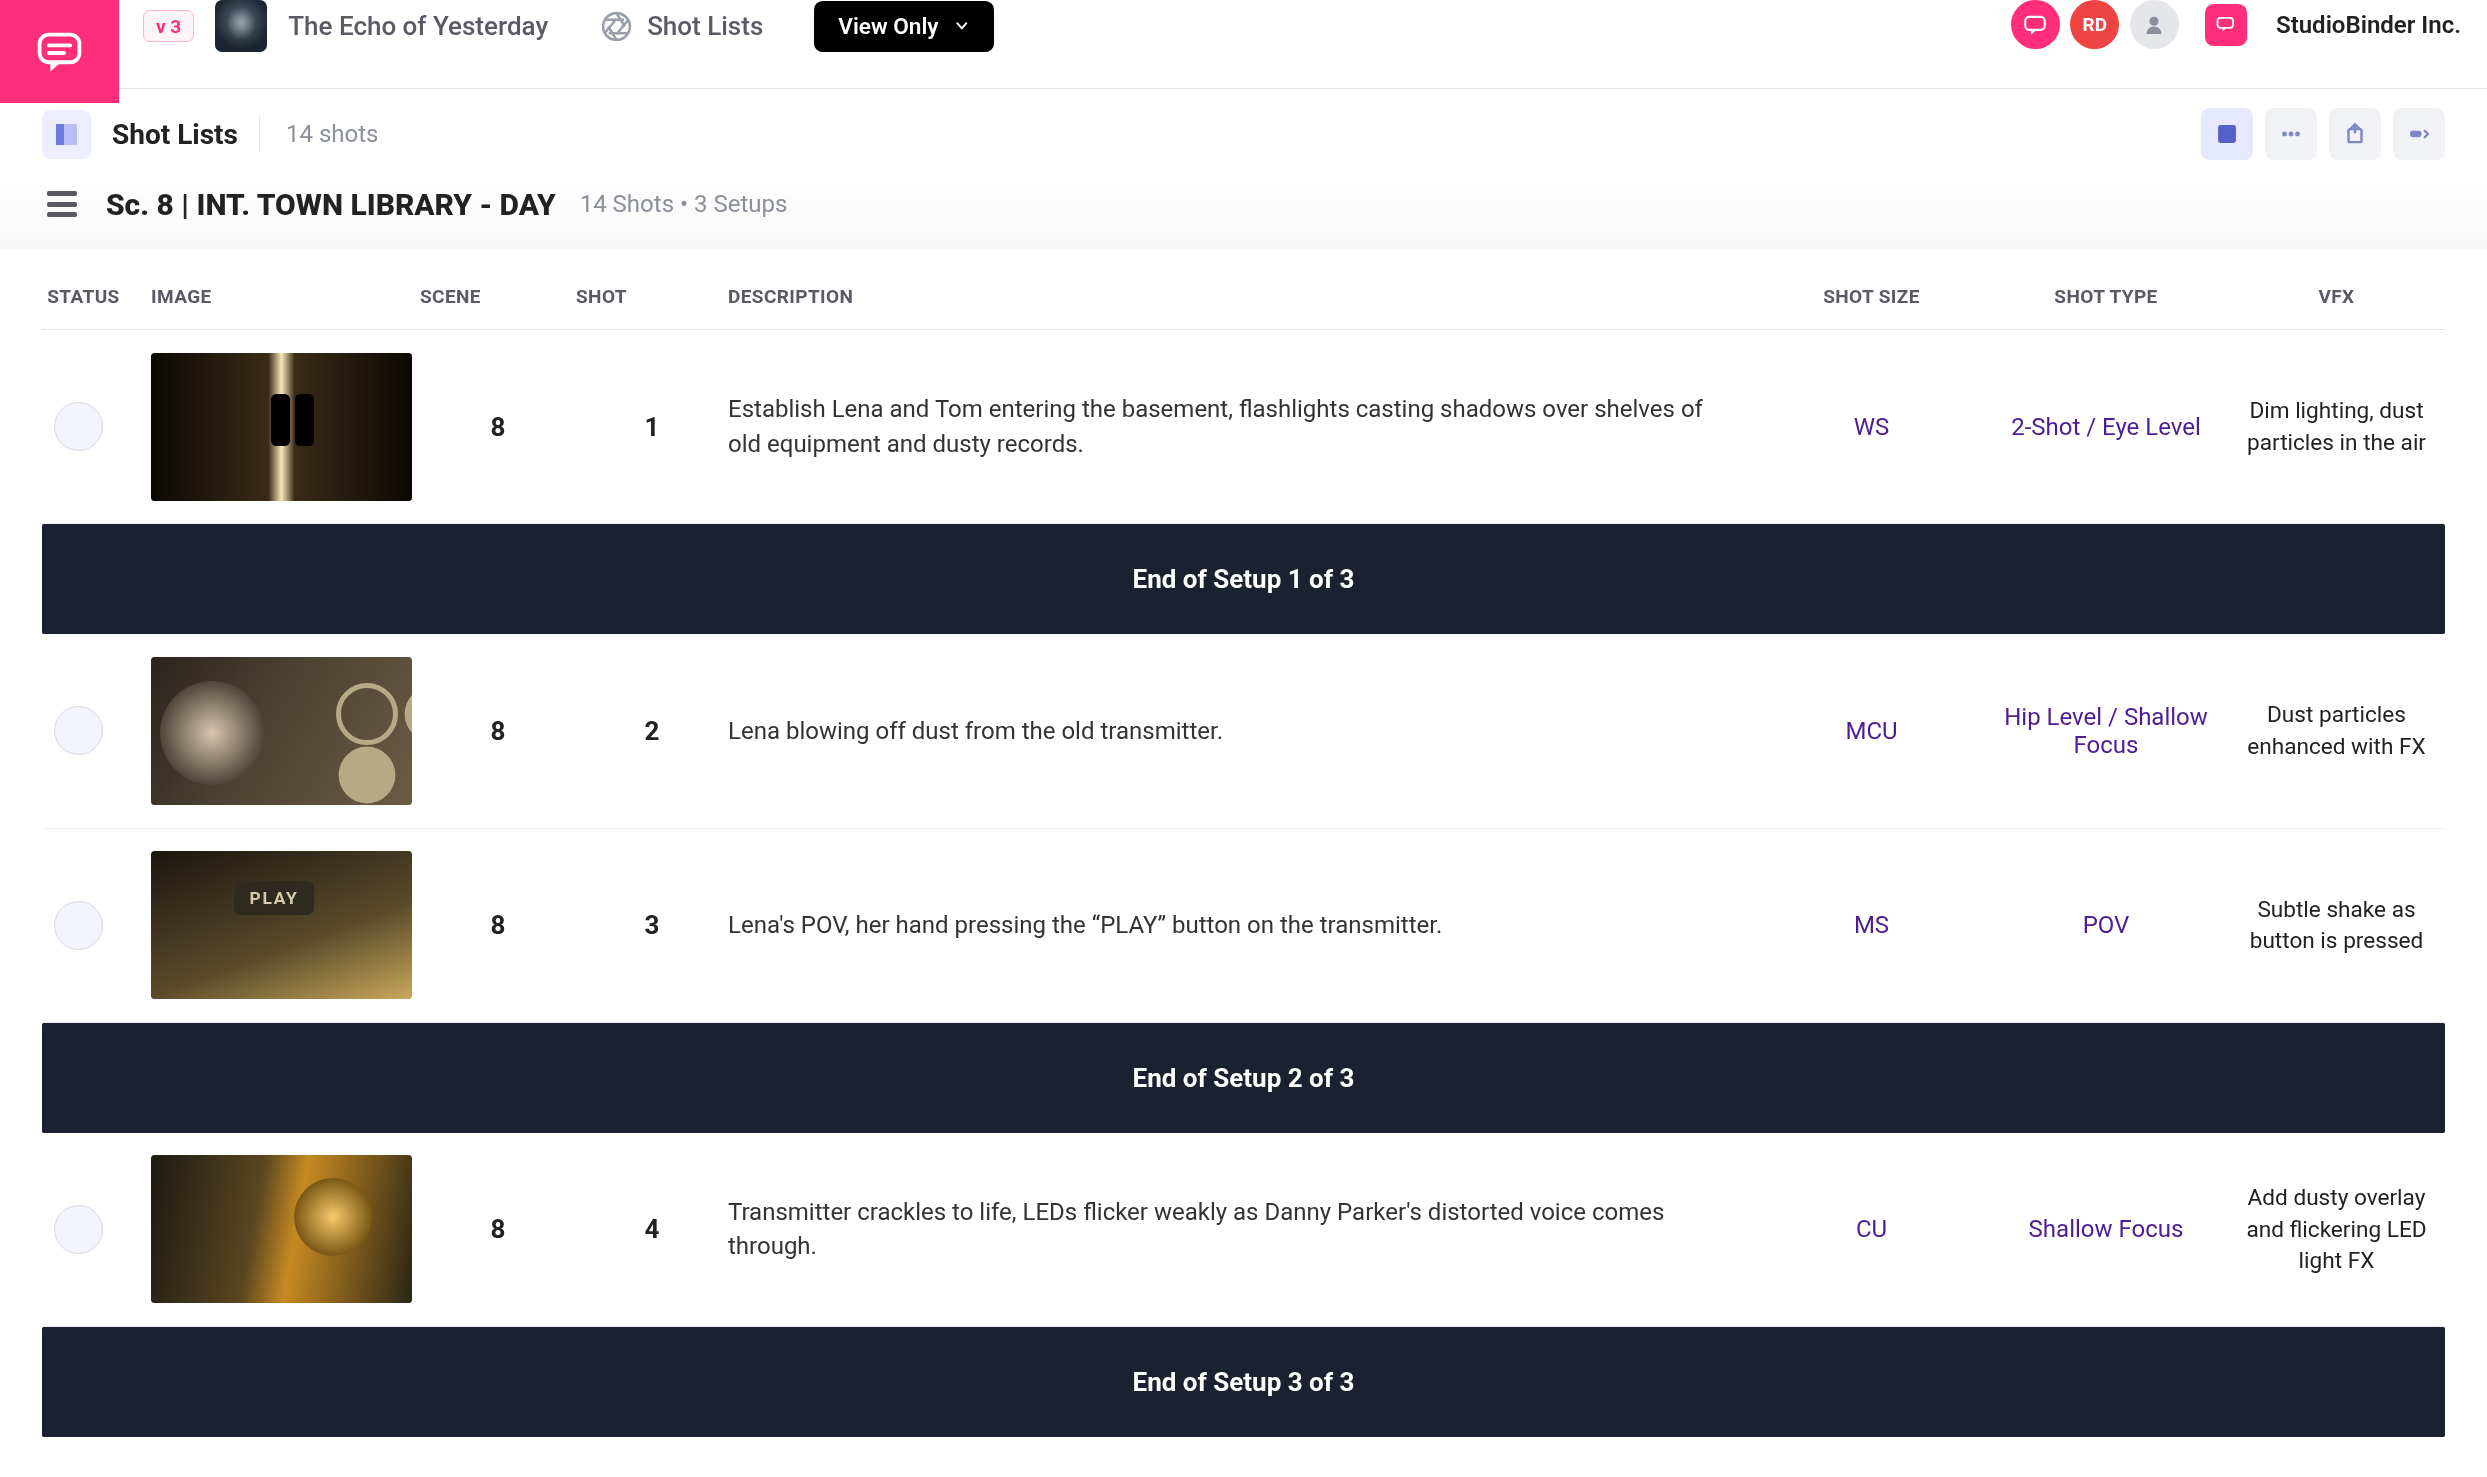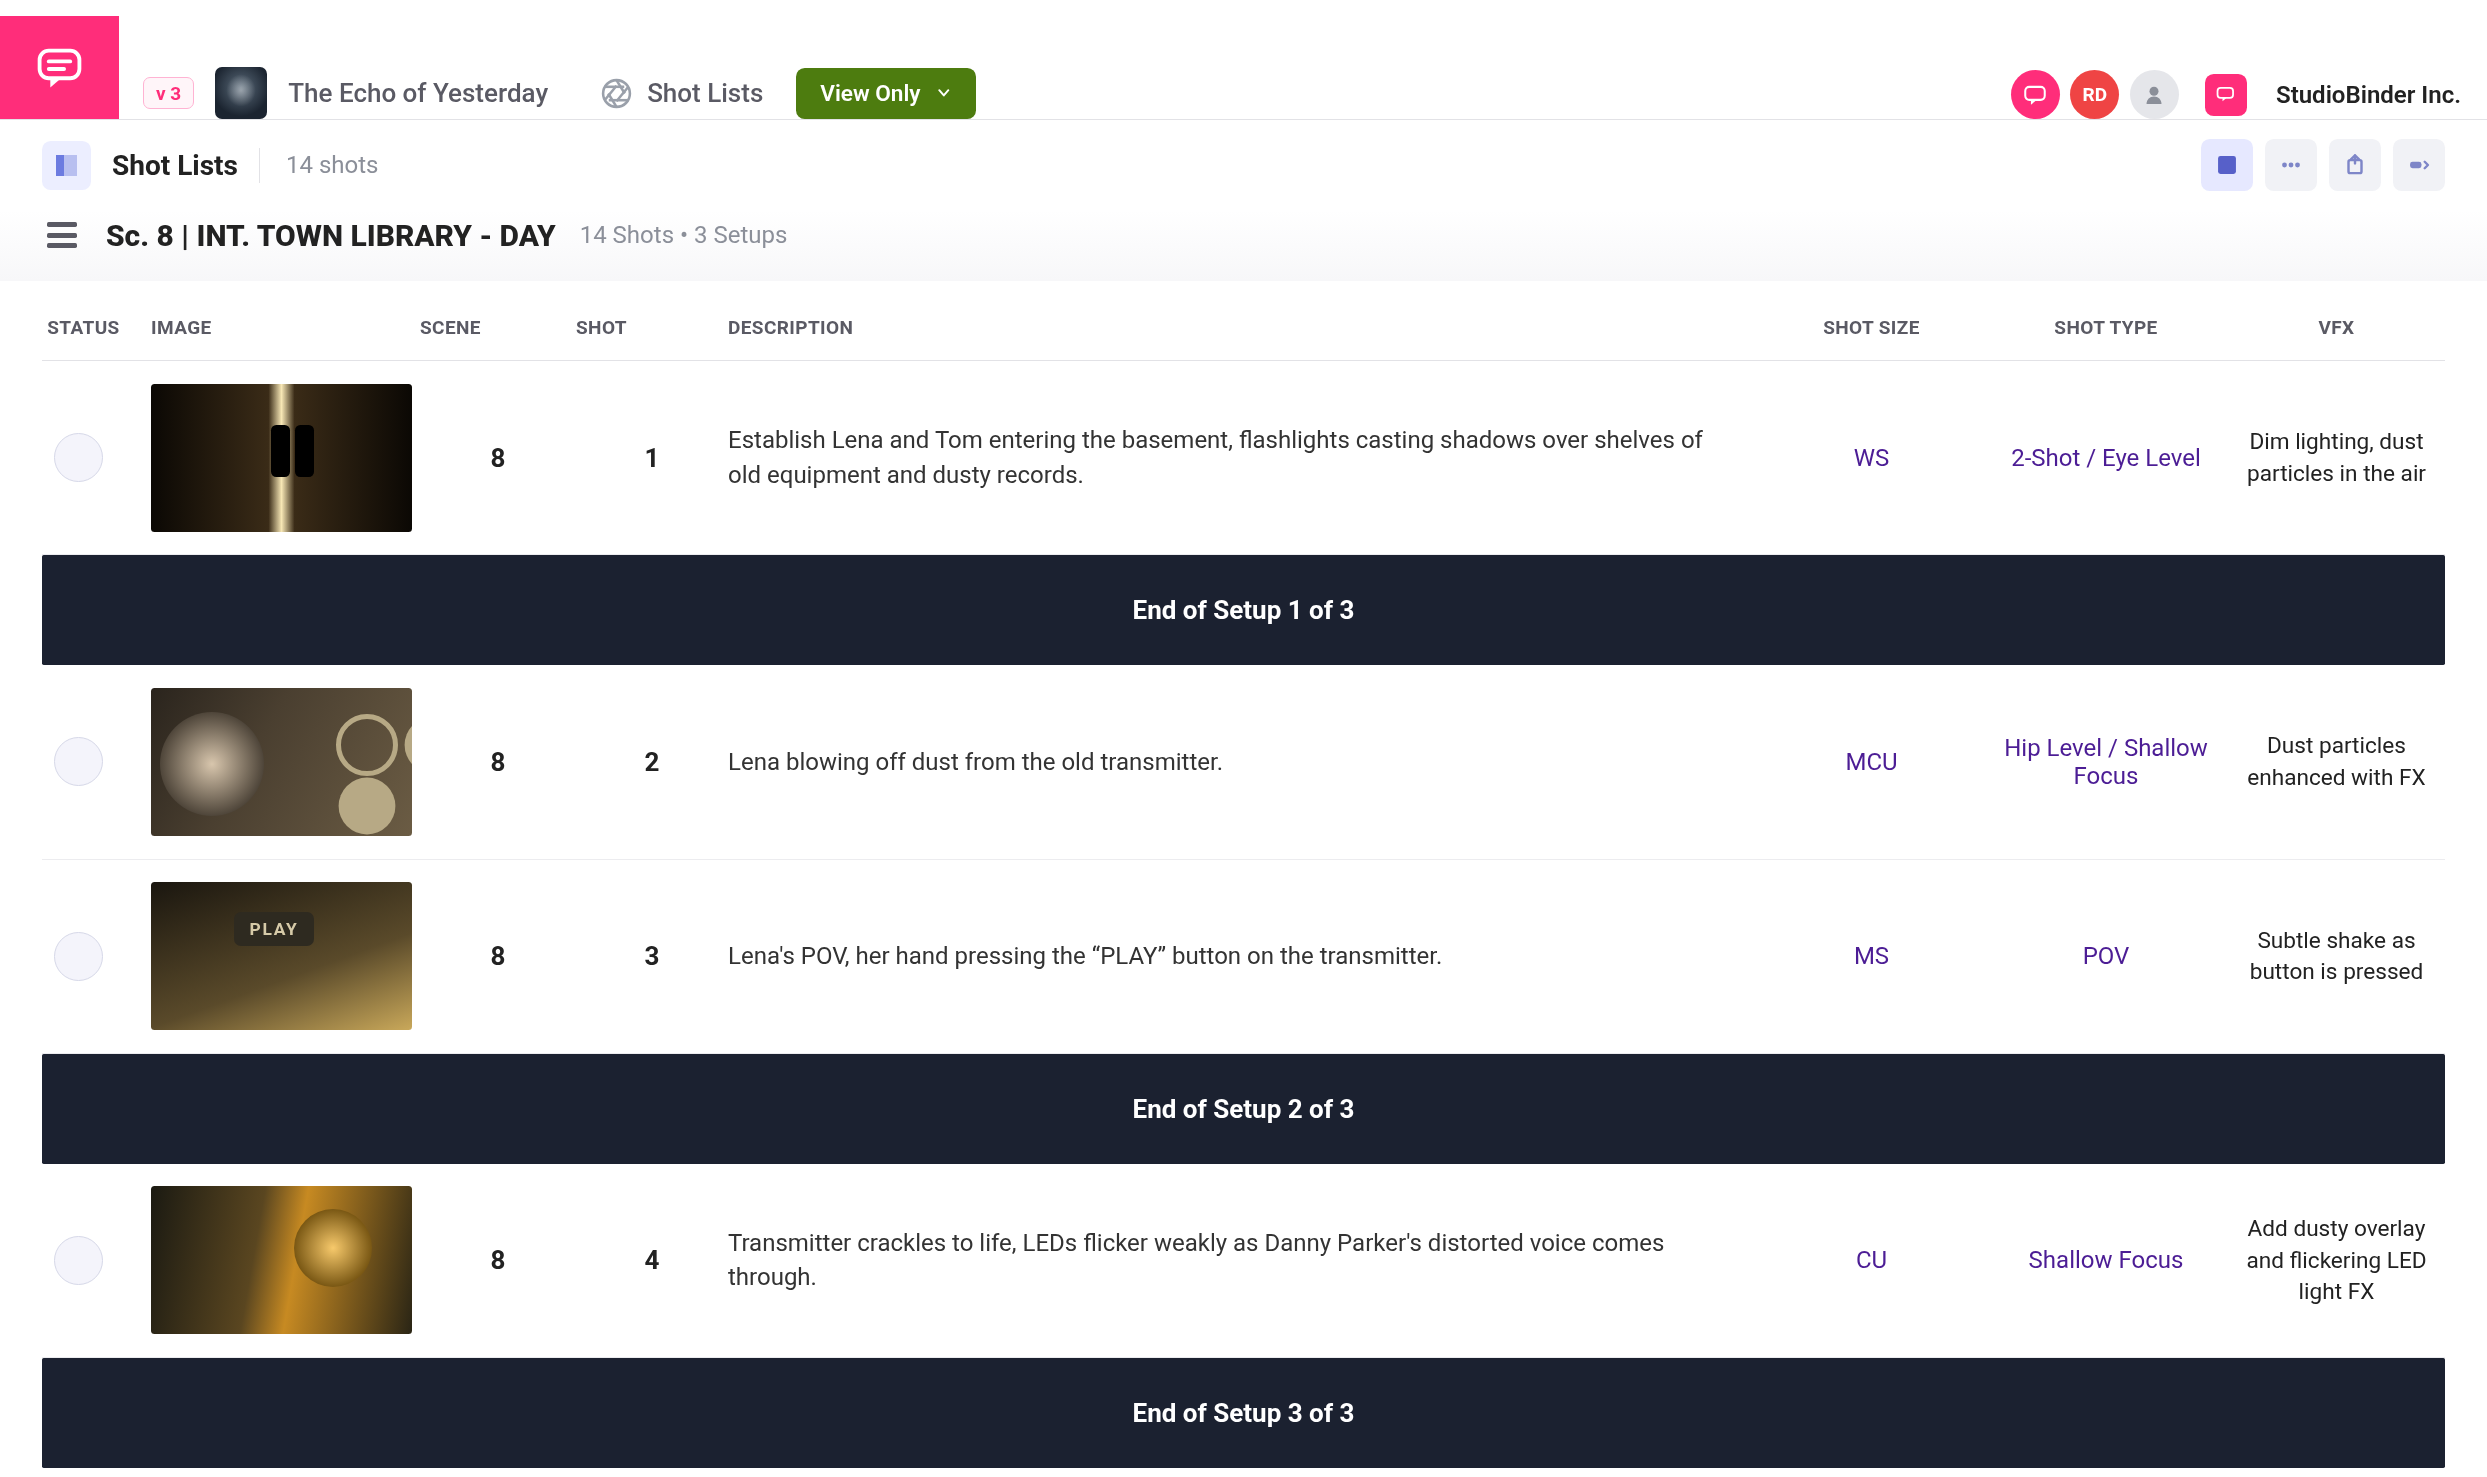--- a/index.html
+++ b/index.html
@@ -8,22 +8,22 @@
     background: #ffffff;
     color: #222;
     font-size: 12px;
     width: 2487px;
   }
   body { overflow-x: hidden; }
 
   
   .topbar {
     display: flex;
-    align-items: flex-end;
-    height: 120px;
+    align-items: flex-start;
+    height: 89px;
     border-bottom: 0.9px solid #e2e2e6;
     background: #fff;
   }
   .brand-tile {
     width: 119px;
     height: 103px;
     background: #ff2d7a;
     color: #fff;
     display: flex;
     align-items: center;
@@ -68,22 +68,22 @@
     margin-left: 31px;
     display: flex; align-items: center; gap: 14px;
     color: #5a5a64;
     font-size: 26px;
     font-weight: 500;
   }
   .aperture {
     width: 33px; height: 33px; color:#9aa0aa;
   }
   .view-only-btn {
-    margin-left: 12px;
-    background: #4d7c0f;
+    margin-left: 30px;
+    background: #000000;
     color: #fff;
     font-size: 22.6px;
     font-weight: 600;
     padding: 12px 24px;
     border-radius: 8.7px;
     display: flex; align-items: center; gap: 15.6px;
     cursor: pointer;
   }
   .view-only-btn .chev { width: 15.6px; height: 15.6px; }
 

